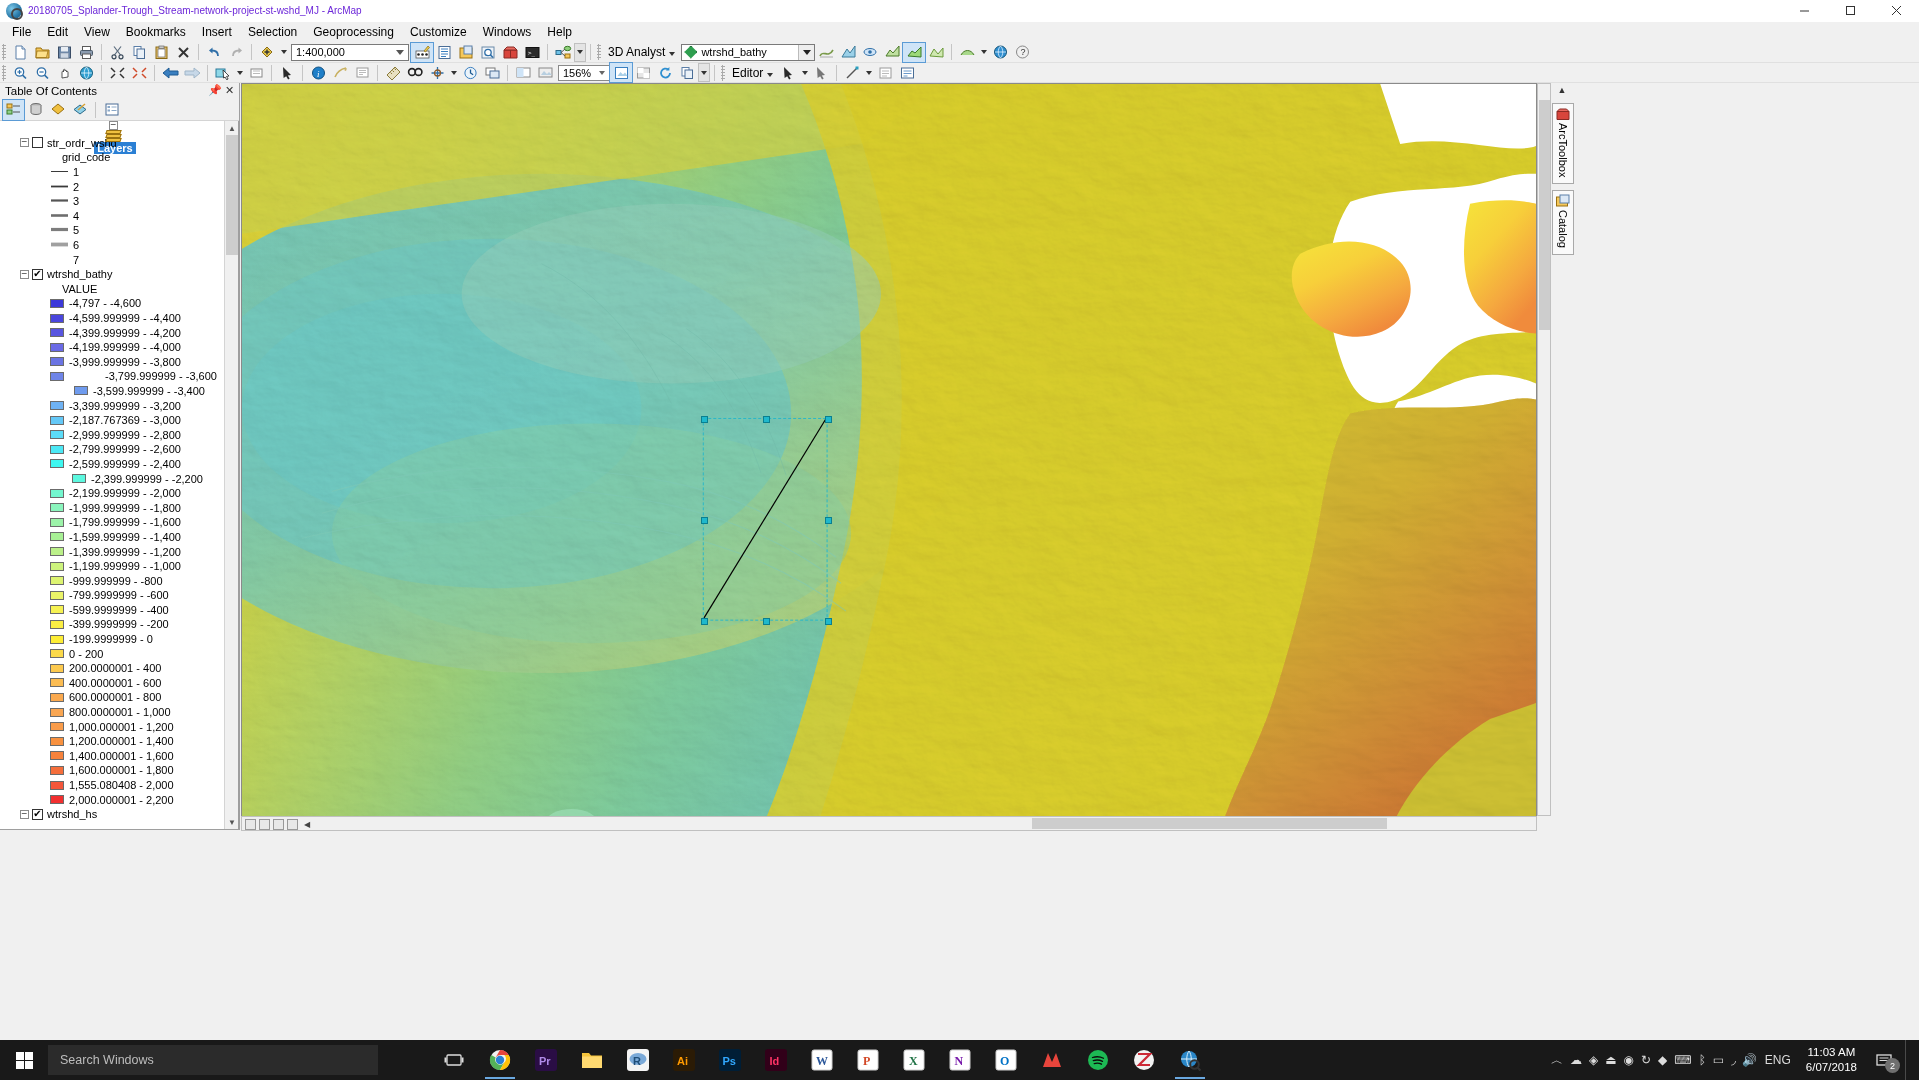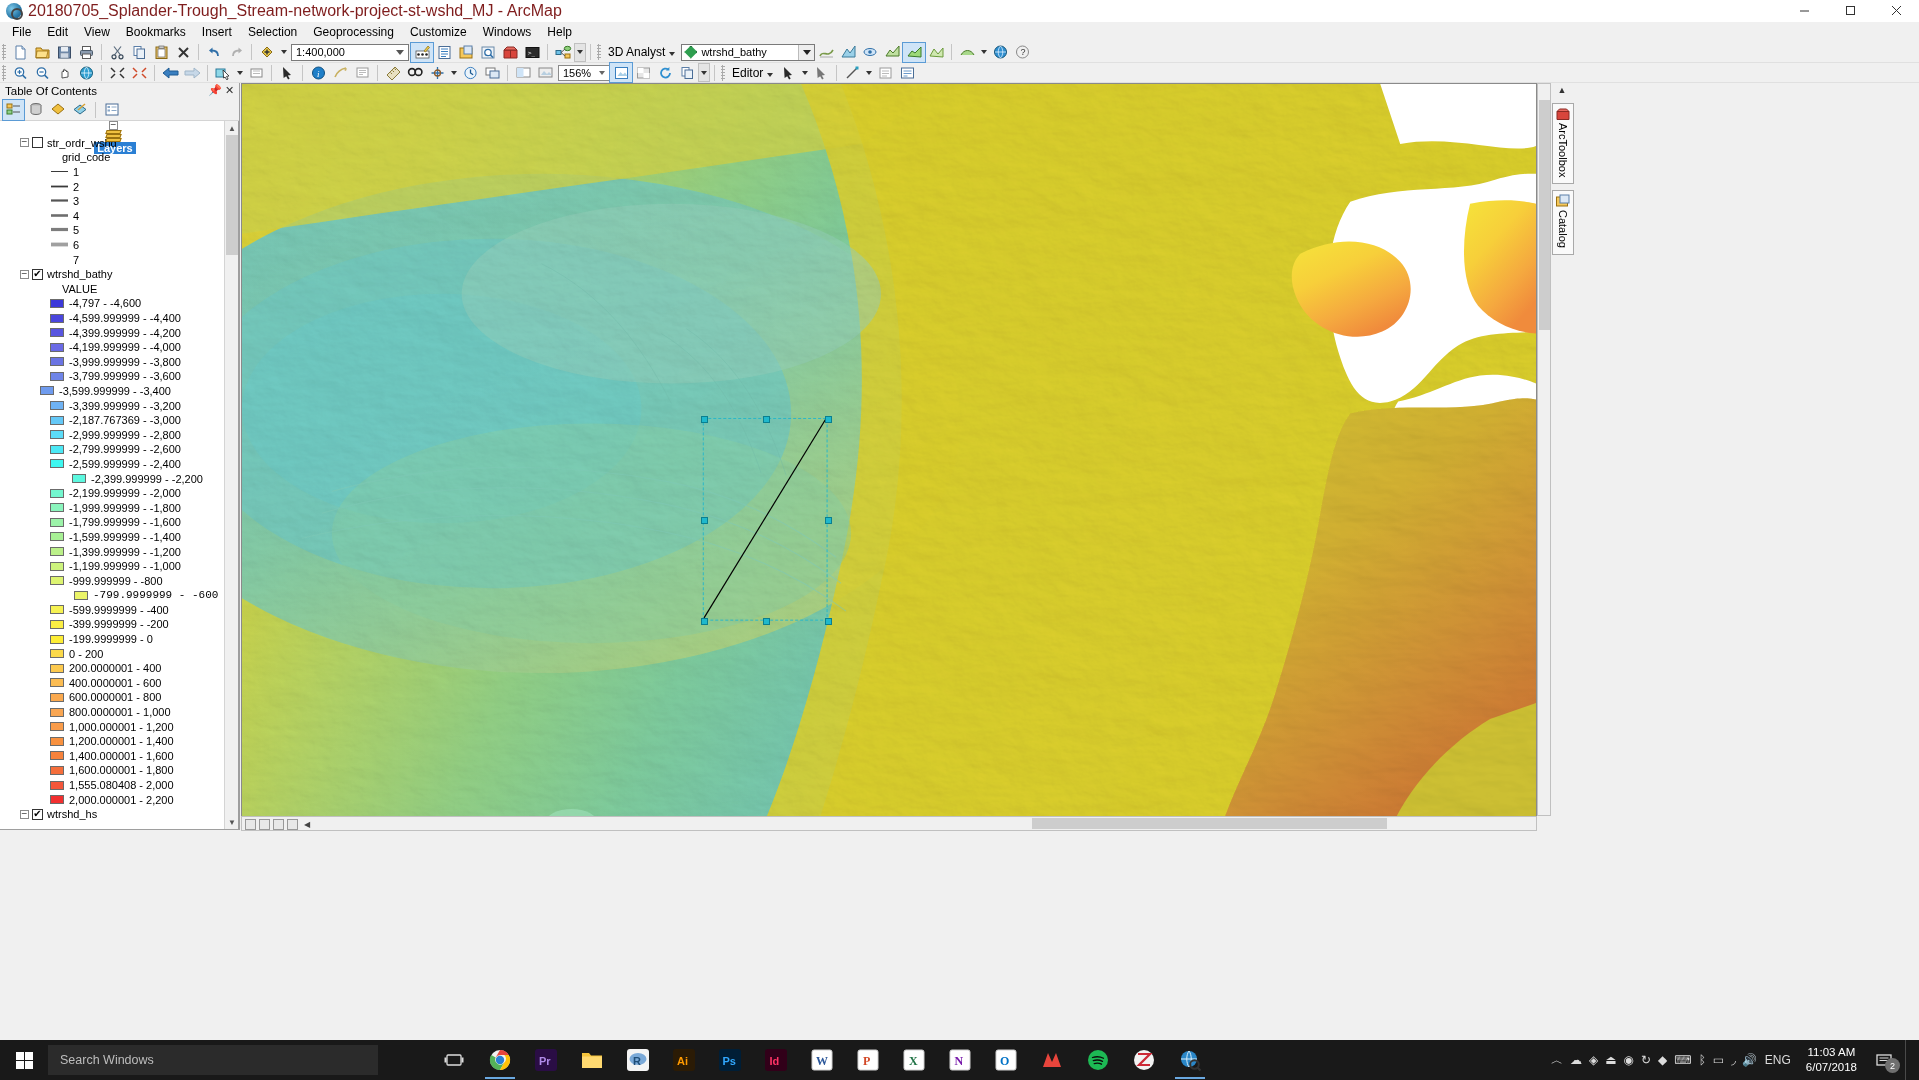--- a/index.html
+++ b/index.html
@@ -22,21 +22,21 @@
     width: 16px; height: 16px; margin-left: 6px; margin-right: 6px;
     border-radius: 50%;
     background: radial-gradient(circle at 35% 35%, #7ec8e8 0%, #2878a8 60%, #1a5578 100%);
     position: relative; flex: 0 0 auto;
   }
   .title-icon::after {
     content: ""; position: absolute; right: -1px; bottom: -1px;
     width: 8px; height: 8px; border: 2px solid #444; border-radius: 50%;
     background: transparent;
   }
-  .title-text { font-size: 16px; color: #7f1d1d; white-space: nowrap; }
+  .title-text { font-size: 10px; color: #6d28d9; white-space: nowrap; }
   .win-btns { margin-left: auto; display: flex; height: 22px; }
   .win-btn {
     width: 46px; height: 22px; display: flex; align-items: center; justify-content: center;
     font-size: 11px; color: #333;
   }
 
   
   .menubar {
     position: absolute; top: 22px; left: 0; width: 1919px; height: 20px;
     background: #f0f0f0; display: flex; align-items: center; padding-left: 4px;
@@ -865,25 +865,25 @@
             <span>-4,399.999999 -  -4,200</span>
           </div>
           <div class="node" style="padding-left: 50px;">
             <span class="ramp-sw" style="background:#6a6ae6"></span>
             <span>-4,199.999999 -  -4,000</span>
           </div>
           <div class="node" style="padding-left: 50px;">
             <span class="ramp-sw" style="background:#6b74e3"></span>
             <span>-3,999.999999 -  -3,800</span>
           </div>
-          <div class="node" style="padding-left: 50px;">
+          <div class="node" style="padding-left: 50px; gap: 36px;">
             <span class="ramp-sw" style="background:#6f85e8"></span>
             <span>-3,799.999999 -  -3,600</span>
           </div>
-          <div class="node" style="padding-left: 40px; text-align: right;">
+          <div class="node" style="padding-left: 74px; text-align: right;">
             <span class="ramp-sw" style="background:#6f9bee"></span>
             <span>-3,599.999999 -  -3,400</span>
           </div>
           <div class="node" style="padding-left: 50px;">
             <span class="ramp-sw" style="background:#6fb2f3"></span>
             <span>-3,399.999999 -  -3,200</span>
           </div>
           <div class="node" style="padding-left: 50px;">
             <span class="ramp-sw" style="background:#64c8f7"></span>
             <span>-2,187.767369 -  -3,000</span>
@@ -925,21 +925,21 @@
             <span>-1,399.999999 -  -1,200</span>
           </div>
           <div class="node" style="padding-left: 50px;">
             <span class="ramp-sw" style="background:#cdf37d"></span>
             <span>-1,199.999999 -  -1,000</span>
           </div>
           <div class="node" style="padding-left: 50px;">
             <span class="ramp-sw" style="background:#ddf471"></span>
             <span>-999.999999 -  -800</span>
           </div>
-          <div class="node" style="padding-left: 74px; font-family: Liberation Mono, monospace;">
+          <div class="node" style="padding-left: 50px;">
             <span class="ramp-sw" style="background:#ebf468"></span>
             <span>-799.9999999 -  -600</span>
           </div>
           <div class="node" style="padding-left: 50px;">
             <span class="ramp-sw" style="background:#f6f252"></span>
             <span>-599.9999999 -  -400</span>
           </div>
           <div class="node" style="padding-left: 50px;">
             <span class="ramp-sw" style="background:#fbee44"></span>
             <span>-399.9999999 -  -200</span>

